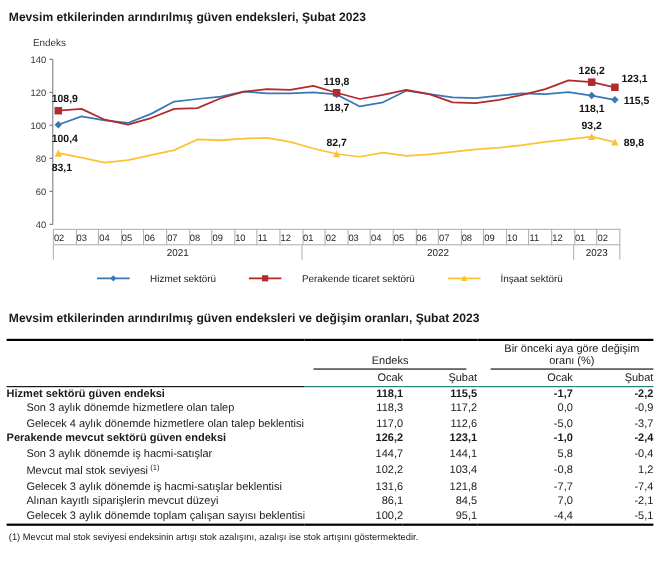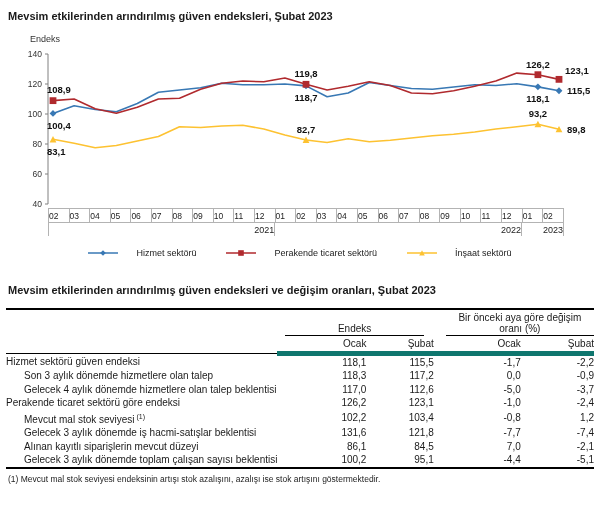--- a/index.html
+++ b/index.html
@@ -5,36 +5,36 @@
   html,body{margin:0;padding:0;background:#fff}
   body{width:600px;font-family:"Liberation Sans",sans-serif;color:#1a1a1a;-webkit-font-smoothing:antialiased}
   .page{padding:8px 6px 4px 6px}
   .chart-title{font-size:11px;font-weight:bold;margin:2px 0 12px 2px}
   .ylabel{font-size:9px;color:#333;margin:0 0 2px 24px}
   svg{display:block;font-family:"Liberation Sans",sans-serif}
   .xaxis{display:flex;margin-left:42px;width:516px;box-sizing:border-box}
   .xcell{flex:1;border:1px solid #b3b3b3;border-left:none;text-align:left;font-size:8.5px;color:#222;padding:2px 0 1px}
   .xcell.first{border-left:1px solid #b3b3b3}
   .yearaxis{display:flex;margin-left:42px;width:516px;box-sizing:border-box}
-  .ycell{text-align:right;font-size:9px;color:#222;padding:2px 0 1px;border-left:1px solid #b3b3b3;flex-basis:0}
+  .ycell{text-align:center;font-size:9px;color:#222;padding:2px 0 1px;border-left:1px solid #b3b3b3;flex-basis:0}
   .ycell.last{border-right:1px solid #b3b3b3}
   .legend{display:flex;justify-content:center;align-items:center;gap:30px;margin:12px 0 0}
   .legend-item{display:flex;align-items:center;gap:18px;font-size:9px;color:#222}
   .table-title{font-size:11px;font-weight:bold;margin:26px 0 12px 2px}
   table.tbl{border-collapse:collapse;width:588px;border-top:2px solid #000;border-bottom:2px solid #000}
   table.tbl th,table.tbl td{font-size:10px;font-weight:normal;padding:1px 0;line-height:11.5px}
   table.tbl thead th{vertical-align:bottom}
   .grp{border-bottom:1px solid #000;font-size:10px;padding-bottom:1px}
   .grp1{margin:0 10px 0 8px}
   .grp2{margin:0 0 0 12px;line-height:11px;padding-top:1px}
-  .colhead th{text-align:right;padding:2px 6px 2px 0;border-bottom:5px solid #0f766e}
+  .colhead th{text-align:right;padding:2px 6px 2px 0;border-bottom:1px solid #0f766e}
   .colhead th.lblcol{border-bottom:1px solid #000}
   td.num{text-align:right;padding-right:6px;white-space:nowrap}
   td.lbl{white-space:nowrap;overflow:hidden}
-  tr.bold td{font-weight:normal}
+  tr.bold td{font-weight:bold}
   tr.sub td.lbl{padding-left:18px}
   td.lbl sup{font-size:7px}
   .footnote{font-size:8.5px;color:#222;margin:5px 0 0 2px}
 </style>
 </head>
 <body>
 
 <div class="page">
 
   <div class="chart-title">Mevsim etkilerinden arındırılmış güven endeksleri, Şubat 2023</div>
@@ -185,25 +185,32 @@
           <td class="num">-0,9</td>
         </tr>
         <tr class="sub">
           <td class="lbl"><span>Gelecek 4 aylık dönemde hizmetlere olan talep beklentisi</span></td>
           <td class="num">117,0</td>
           <td class="num">112,6</td>
           <td class="num">-5,0</td>
           <td class="num">-3,7</td>
         </tr>
         <tr class="bold ">
-          <td class="lbl"><span>Perakende ticaret sektörü göre endeksi</span></td>
+          <td class="lbl"><span>Perakende mevcut sektörü güven endeksi</span></td>
           <td class="num">126,2</td>
           <td class="num">123,1</td>
           <td class="num">-1,0</td>
           <td class="num">-2,4</td>
+        </tr>
+        <tr class="sub">
+          <td class="lbl"><span>Son 3 aylık dönemde iş hacmi-satışlar</span></td>
+          <td class="num">144,7</td>
+          <td class="num">144,1</td>
+          <td class="num">5,8</td>
+          <td class="num">-0,4</td>
         </tr>
         <tr class="sub">
           <td class="lbl"><span>Mevcut mal stok seviyesi</span><sup> (1)</sup></td>
           <td class="num">102,2</td>
           <td class="num">103,4</td>
           <td class="num">-0,8</td>
           <td class="num">1,2</td>
         </tr>
         <tr class="sub">
           <td class="lbl"><span>Gelecek 3 aylık dönemde iş hacmi-satışlar beklentisi</span></td>

